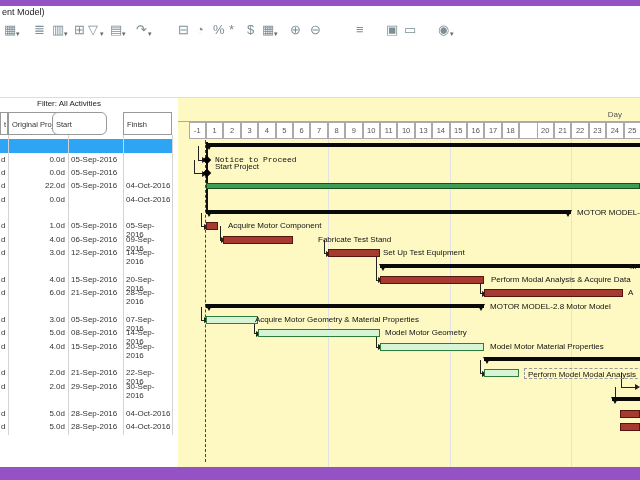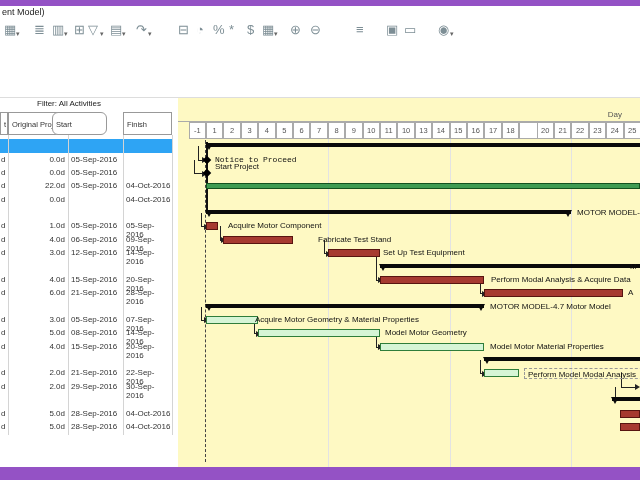--- a/index.html
+++ b/index.html
@@ -335,21 +335,21 @@
         </div>
         <div class="glabel" style="left: 452px; top: 163.54px;">M</div>
         <div class="bar-red" style="left: 202px; width: 104px; top: 177.9px;"></div>
         <div class="glabel" style="left: 313px; top: 176.9px;">Perform Modal Analysis &amp; Acquire Data</div>
         <div class="bar-red" style="left: 306px; width: 139px; top: 191.26px;"></div>
         <div class="glabel" style="left: 450px; top: 190.26px;">A</div>
         <div class="bar-sum" style="left: 28px; width: 278px; top: 205.62px;">
           <div class="tri l"></div>
           <div class="tri r"></div>
         </div>
-        <div class="glabel" style="left: 312px; top: 203.62px;">MOTOR MODEL-4.7  Motor Model</div>
+        <div class="glabel" style="left: 312px; top: 203.62px;">MOTOR MODEL-2.8  Motor Model</div>
         <div class="bar-green" style="left: 28px; width: 52px; top: 217.98px;"></div>
         <div class="glabel" style="left: 77px; top: 216.98px;">Acquire Motor Geometry &amp; Material Properties</div>
         <div class="bar-green" style="left: 80px; width: 122px; top: 231.34px;"></div>
         <div class="glabel" style="left: 207px; top: 230.34px;">Model Motor Geometry</div>
         <div class="bar-green" style="left: 202px; width: 104px; top: 244.7px;"></div>
         <div class="glabel" style="left: 312px; top: 243.7px;">Model Motor Material Properties</div>
         <div class="bar-sum" style="left: 306px; width: 156px; top: 259.06px;">
           <div class="tri l"></div>
         </div>
         <div class="bar-green" style="left: 306px; width: 35px; top: 271.42px;"></div>

